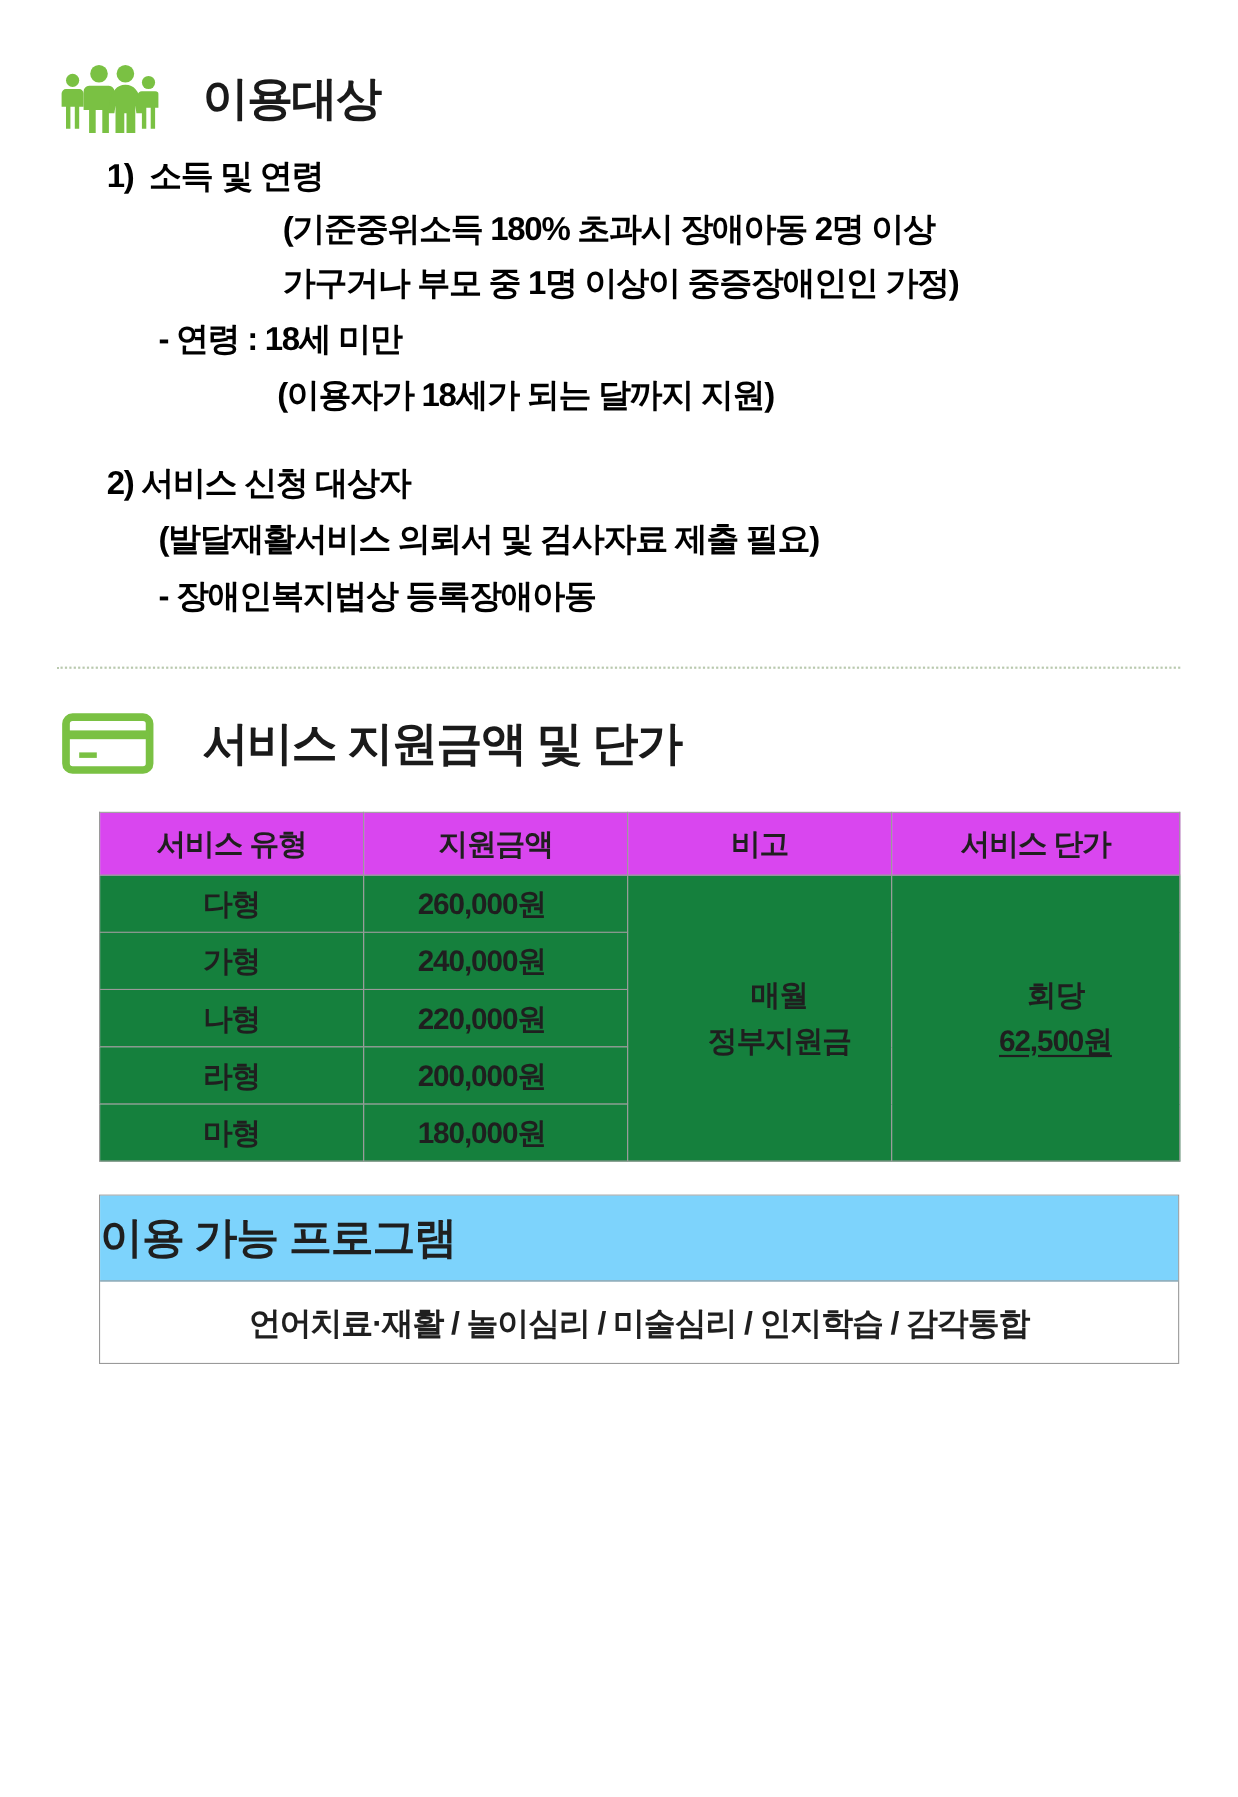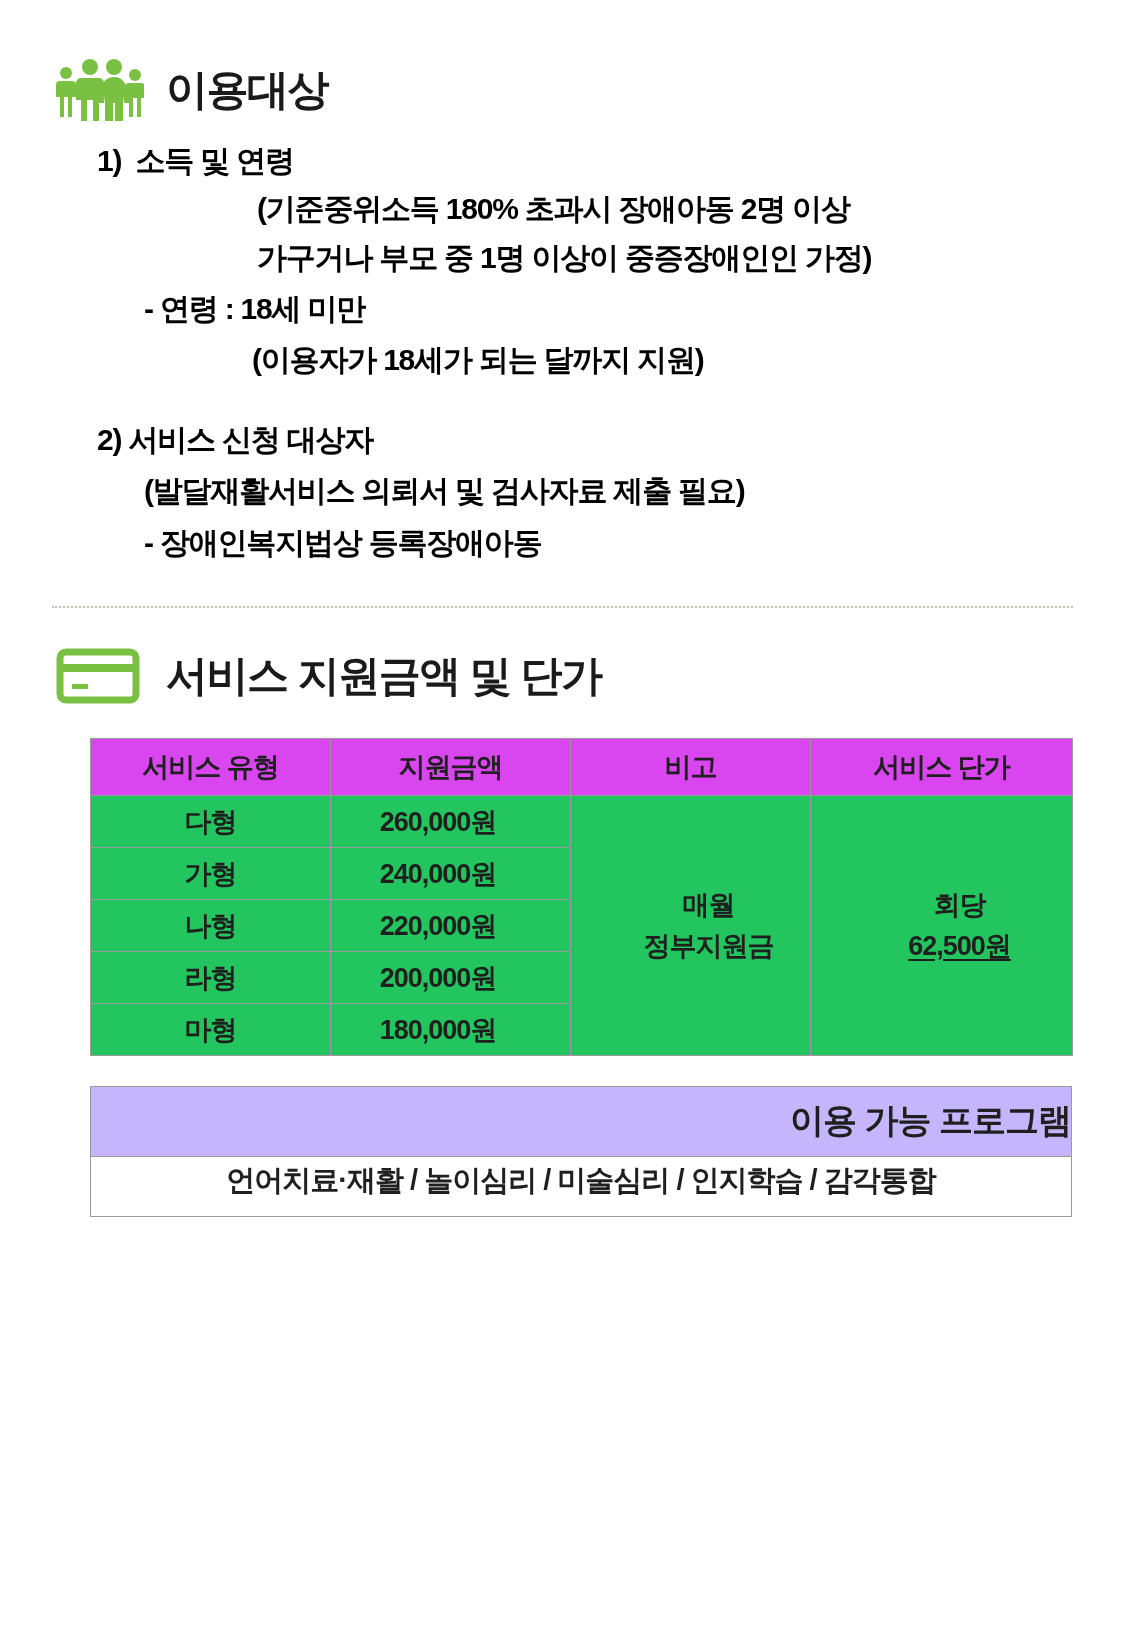--- a/index.html
+++ b/index.html
@@ -20,21 +20,21 @@
     width: 1125px;
     height: 1634px;
     box-sizing: border-box;
     padding: 0 52px;
   }
 
   
   .section-header {
     display: flex;
     align-items: center;
-    gap: 22px;
+    gap: 40px;
   }
   .section-header.first { padding-top: 56px; }
   .section-title {
     font-size: 42px;
     font-weight: bold;
     letter-spacing: -1.5px;
     color: #1a1a1a;
   }
   .icon-family, .icon-card {
     width: 92px;
@@ -82,21 +82,21 @@
     letter-spacing: -1px;
     text-align: center;
     color: #1f1f1f;
   }
   .price-table th {
     background: #d946ef;
     height: 54px;
   }
   .price-table td {
     height: 49px;
-    background: #22c55e;
+    background: #15803d;
   }
   .col-type { width: 240px; }
   .col-amt  { width: 240px; }
   .col-note { width: 240px; }
   .col-unit { width: 262px; }
   .amount { text-align: right; padding-right: 26px; }
   .cell-stack { line-height: 1.5; padding-left: 36px; }
   .underline-strong {
     text-decoration: underline;
     text-underline-offset: 4px;
@@ -118,35 +118,35 @@
   }
 
   
   .program {
     margin: 30px 0 0 38px;
     width: 982px;
     border: 1px solid #9a9a9a;
     box-sizing: border-box;
   }
   .program-head {
-    background: #c4b5fd;
-    text-align: right;
-    font-size: 34px;
+    background: #7dd3fc;
+    text-align: left;
+    font-size: 39px;
     font-weight: bold;
     letter-spacing: -1px;
     padding: 11px 0 12px 0;
     border-bottom: 1px solid #9a9a9a;
     color: #1f1f1f;
   }
   .program-body {
     text-align: center;
     font-size: 29px;
     font-weight: bold;
     letter-spacing: -1px;
-    padding: 4px 0 15px 0;
+    padding: 19px 0 15px 0;
     color: #1f1f1f;
   }
 </style>
 </head>
 <body>
 
 <div class="page">
 
   <div class="section-header first">
     <span class="icon-family">

